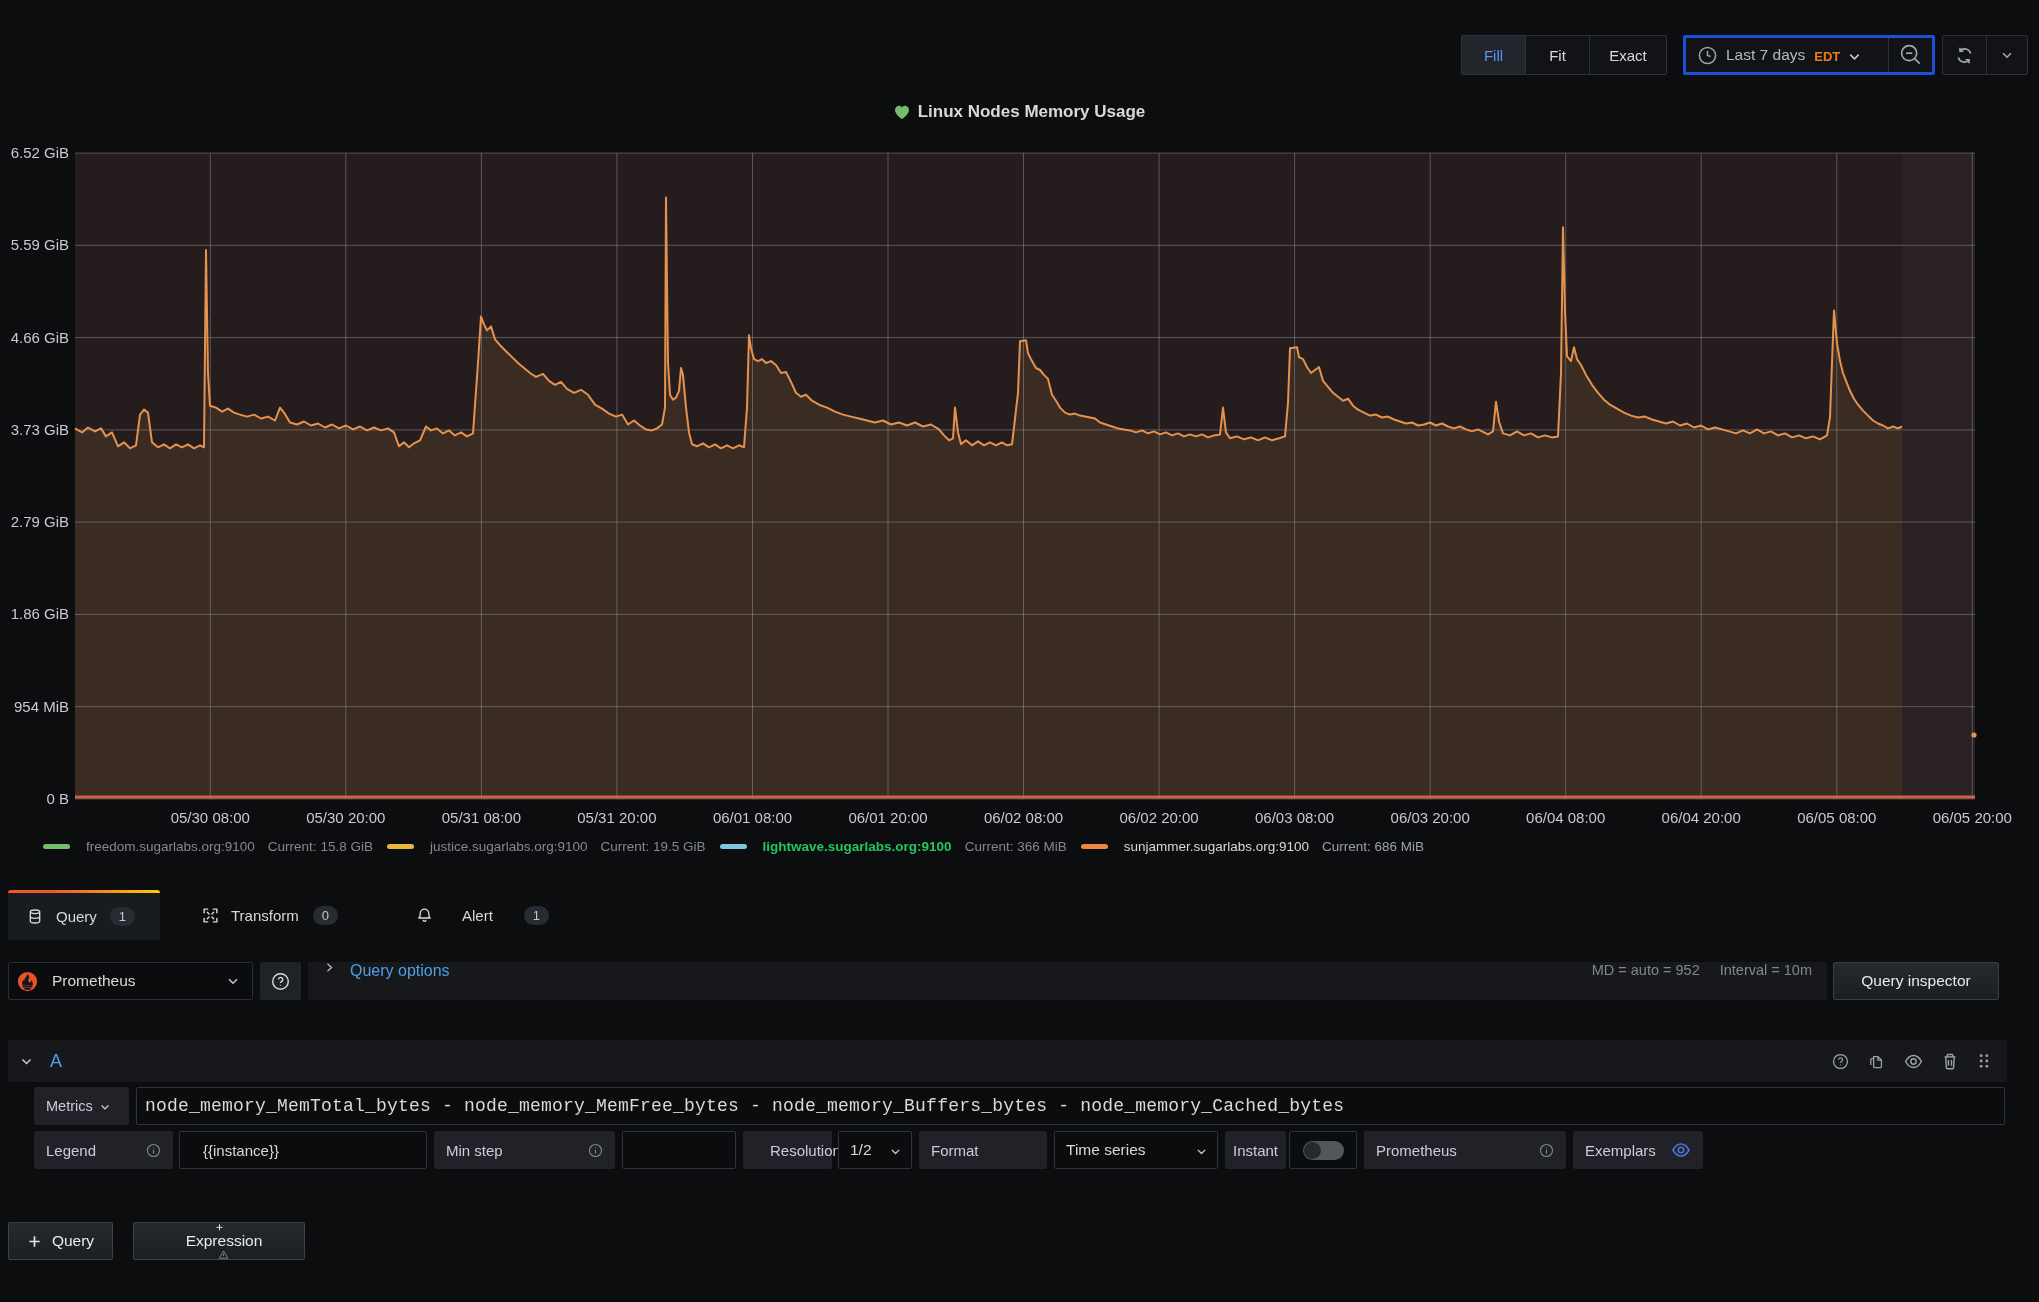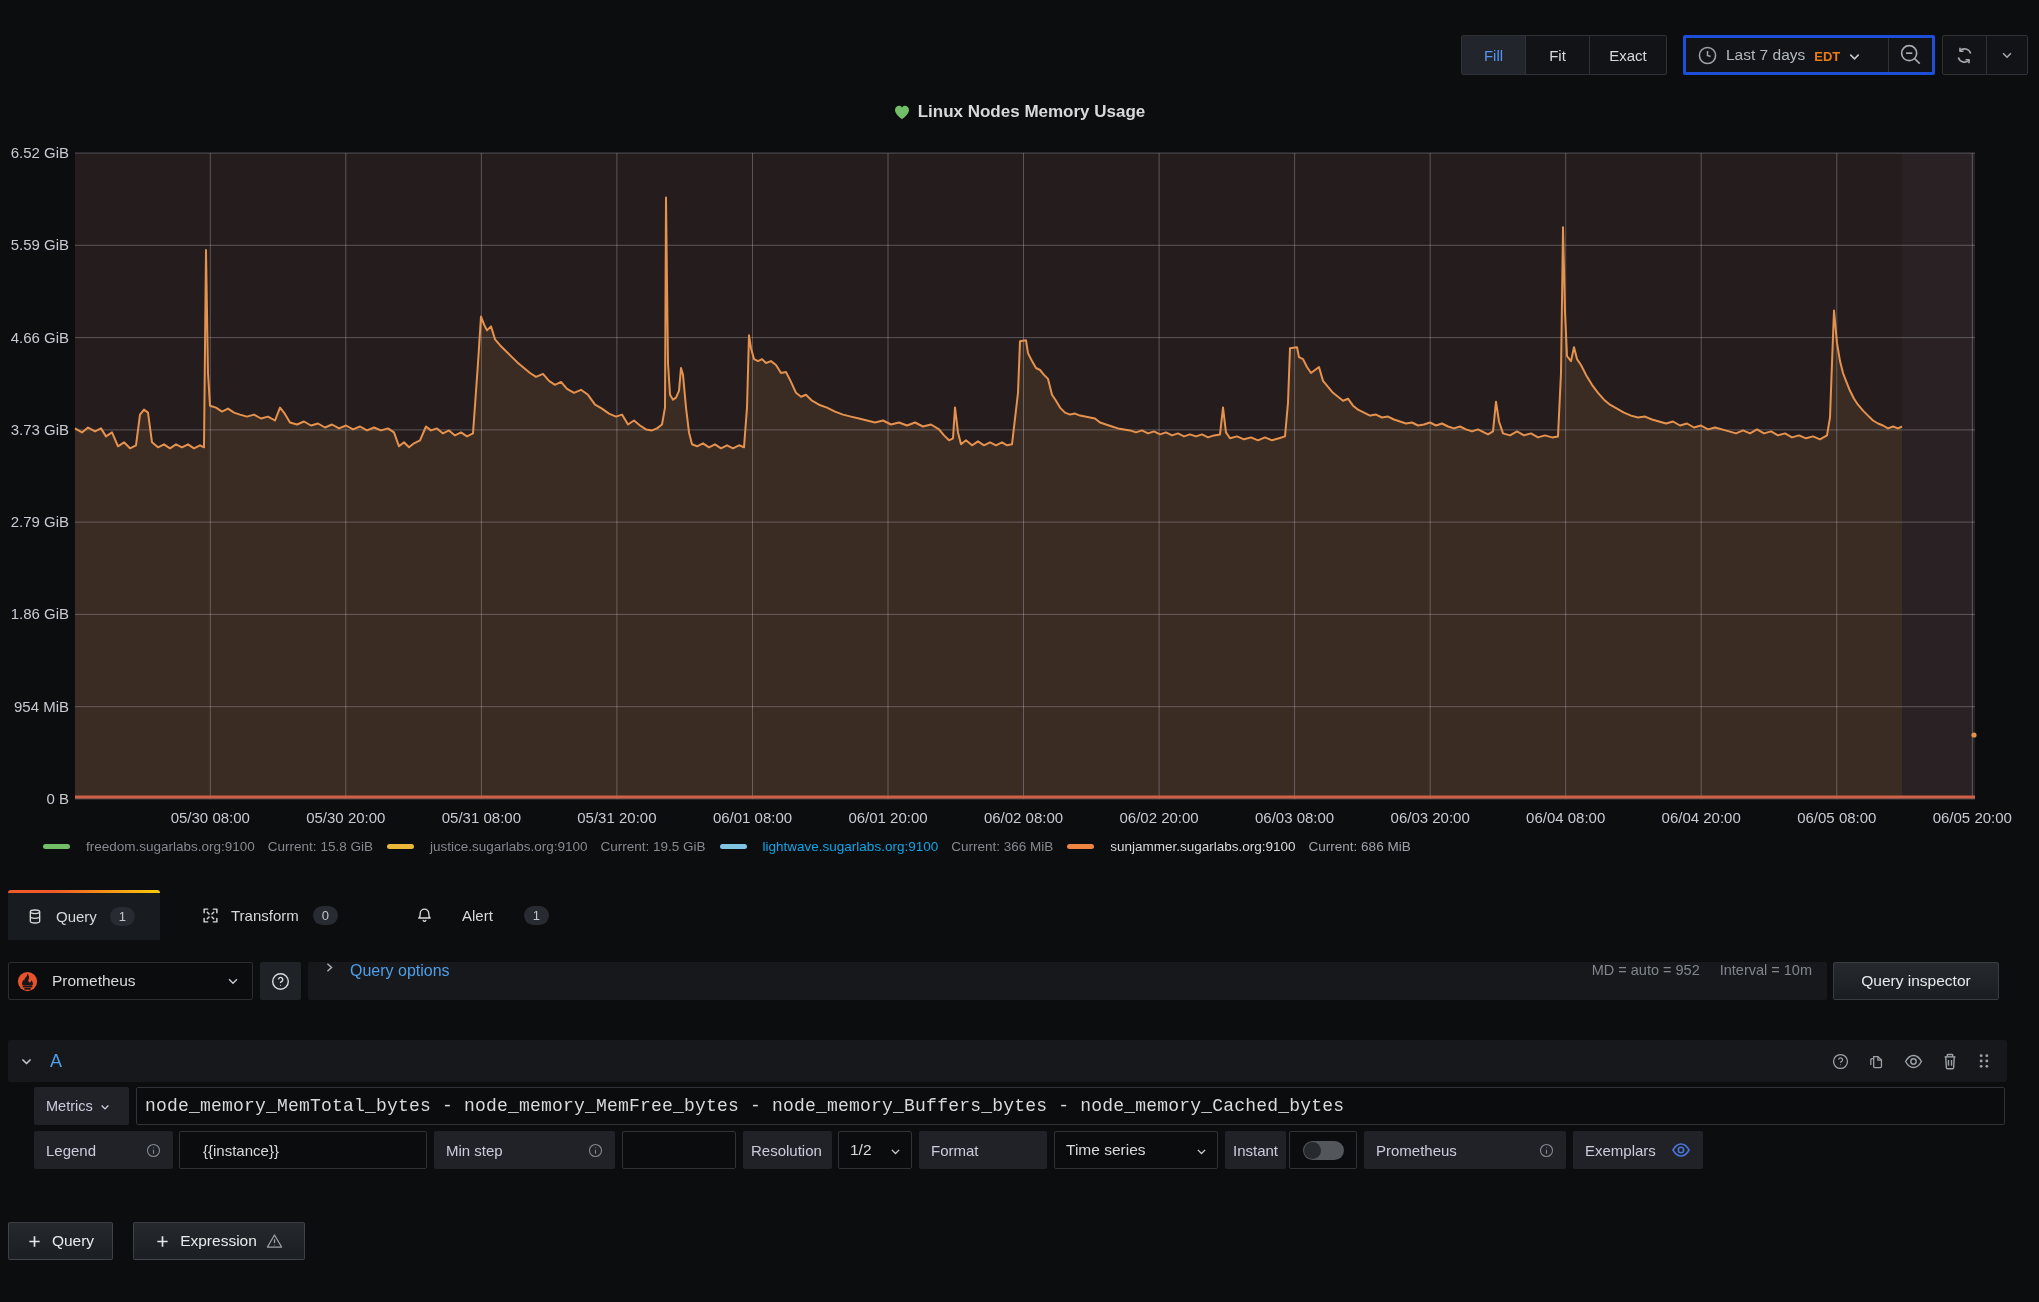--- a/index.html
+++ b/index.html
@@ -125,21 +125,21 @@
 </div>
 
 <div class="abs" style="left:43px; top:839px; display:flex; align-items:center; font-size:13.5px; white-space:nowrap;">
   <span style="width:27px;height:5px;border-radius:2.5px;background:#73bf69;margin-right:16px;"></span>
   <span style="color:#85888e;">freedom.sugarlabs.org:9100</span>
     <span style="color:#85888e;margin-left:13px;">Current: 15.8 GiB</span>
   <span style="width:27px;height:5px;border-radius:2.5px;background:#eab839;margin-left:14px;margin-right:16px;"></span>
   <span style="color:#85888e;">justice.sugarlabs.org:9100</span>
     <span style="color:#85888e;margin-left:13px;">Current: 19.5 GiB</span>
   <span style="width:27px;height:5px;border-radius:2.5px;background:#7fc5e3;margin-left:14px;margin-right:16px;"></span>
-  <span style="color:#0ea5e9;">lightwave.sugarlabs.org:9100</span>
+  <span style="color:#22c55e;font-weight:bold;">lightwave.sugarlabs.org:9100</span>
     <span style="color:#85888e;margin-left:13px;">Current: 366 MiB</span>
   <span style="width:27px;height:5px;border-radius:2.5px;background:#ee8540;margin-left:14px;margin-right:16px;"></span>
   <span style="color:#d8d9da;">sunjammer.sugarlabs.org:9100</span>
     <span style="color:#9da1a8;margin-left:13px;">Current: 686 MiB</span>
 </div>
 
 <div class="abs" style="left:8px; top:890px; width:152px; height:50px; background:#181b1f; border-radius:3px 3px 0 0; overflow:hidden;">
   <div style="height:3px; background:linear-gradient(90deg,#f05a28 30%,#fbca0a 99%);"></div>
   <div style="display:flex; align-items:center; height:47px; padding-left:19px;">
     <svg width="16" height="17" viewBox="0 0 24 24" fill="none" stroke="#d8d9da" stroke-width="2">
@@ -268,21 +268,21 @@
   </div>
 <div class="abs lbl" style="left:434px; top:1131px; width:181px; height:38px; padding:0 12px;">
   <span style="font-weight:500;">Min step</span>
   <svg width="15" height="15" viewBox="0 0 20 20" fill="none" stroke="#81868e" stroke-width="1.5" style="margin-left:auto;">
       <circle cx="10" cy="10" r="8"></circle>
       <path d="M10 9 V14.2"></path>
       <circle cx="10" cy="6.2" r="0.7" fill="#81868e" stroke="none"></circle>
     </svg>
 </div>
 <div class="abs inp" style="left:622px; top:1131px; width:114px; height:38px;"></div>
-<div class="abs lbl" style="left:743px; top:1131px; width:89px; height:38px; padding:0 8px;">
+<div class="abs lbl" style="left:743px; top:1131px; width:89px; height:38px; padding:0 27px;">
     <span style="font-weight:500;">Resolution</span>
   </div>
 <div class="abs inp" style="left:838px; top:1131px; width:74px; height:38px;">
   <span style="margin-left:11px; font-size:15.5px;">1/2</span>
   <svg width="13" height="13" viewBox="0 0 16 16" fill="none" stroke="#c5c9d1" stroke-width="1.7" style="margin-left:auto; margin-right:9px; margin-top:2px;">
       <path d="M3.5 6 L8 10.5 L12.5 6"></path>
     </svg>
 </div>
 <div class="abs lbl" style="left:919px; top:1131px; width:128px; height:38px; padding:0 12px;">
     <span style="font-weight:500;">Format</span>
@@ -317,21 +317,21 @@
     </svg>
 </div>
 
 <div class="abs" style="left:8px; top:1222px; height:38px; display:flex; gap:20px;">
   <div style="background:linear-gradient(180deg,#25282d,#1b1e22); border:1px solid rgba(204,204,220,0.18); border-radius:2px; width:105px; display:flex; align-items:center; justify-content:center;">
     <svg width="15" height="15" viewBox="0 0 16 16" fill="none" stroke="#e3e4e6" stroke-width="1.8">
         <path d="M8 2.5 V13.5 M2.5 8 H13.5"></path>
       </svg>
     <span style="color:#e9eaeb; font-size:15.5px; font-weight:500; margin-left:10px;">Query</span>
   </div>
-  <div style="background:linear-gradient(180deg,#25282d,#1b1e22); border:1px solid rgba(204,204,220,0.18); border-radius:2px; width:172px; display:flex; align-items:center; justify-content:center;">
+  <div style="background:linear-gradient(180deg,#25282d,#1b1e22); border:1px solid rgba(204,204,220,0.18); border-radius:2px; width:172px; display:flex; align-items:center; justify-content:center;flex-direction:column;">
     <svg width="15" height="15" viewBox="0 0 16 16" fill="none" stroke="#e3e4e6" stroke-width="1.8">
         <path d="M8 2.5 V13.5 M2.5 8 H13.5"></path>
       </svg>
     <span style="color:#e9eaeb; font-size:15.5px; font-weight:500; margin-left:10px;">Expression</span>
     <svg width="17" height="16" viewBox="0 0 24 22" fill="none" stroke="#9da1a8" stroke-width="1.8" stroke-linejoin="round" style="margin-left:9px;">
         <path d="M12 2.5 L22 19.5 H2 Z"></path>
         <path d="M12 8.5 V14"></path>
         <circle cx="12" cy="16.8" r="0.7" fill="#9da1a8" stroke="none"></circle>
       </svg>
   </div>

